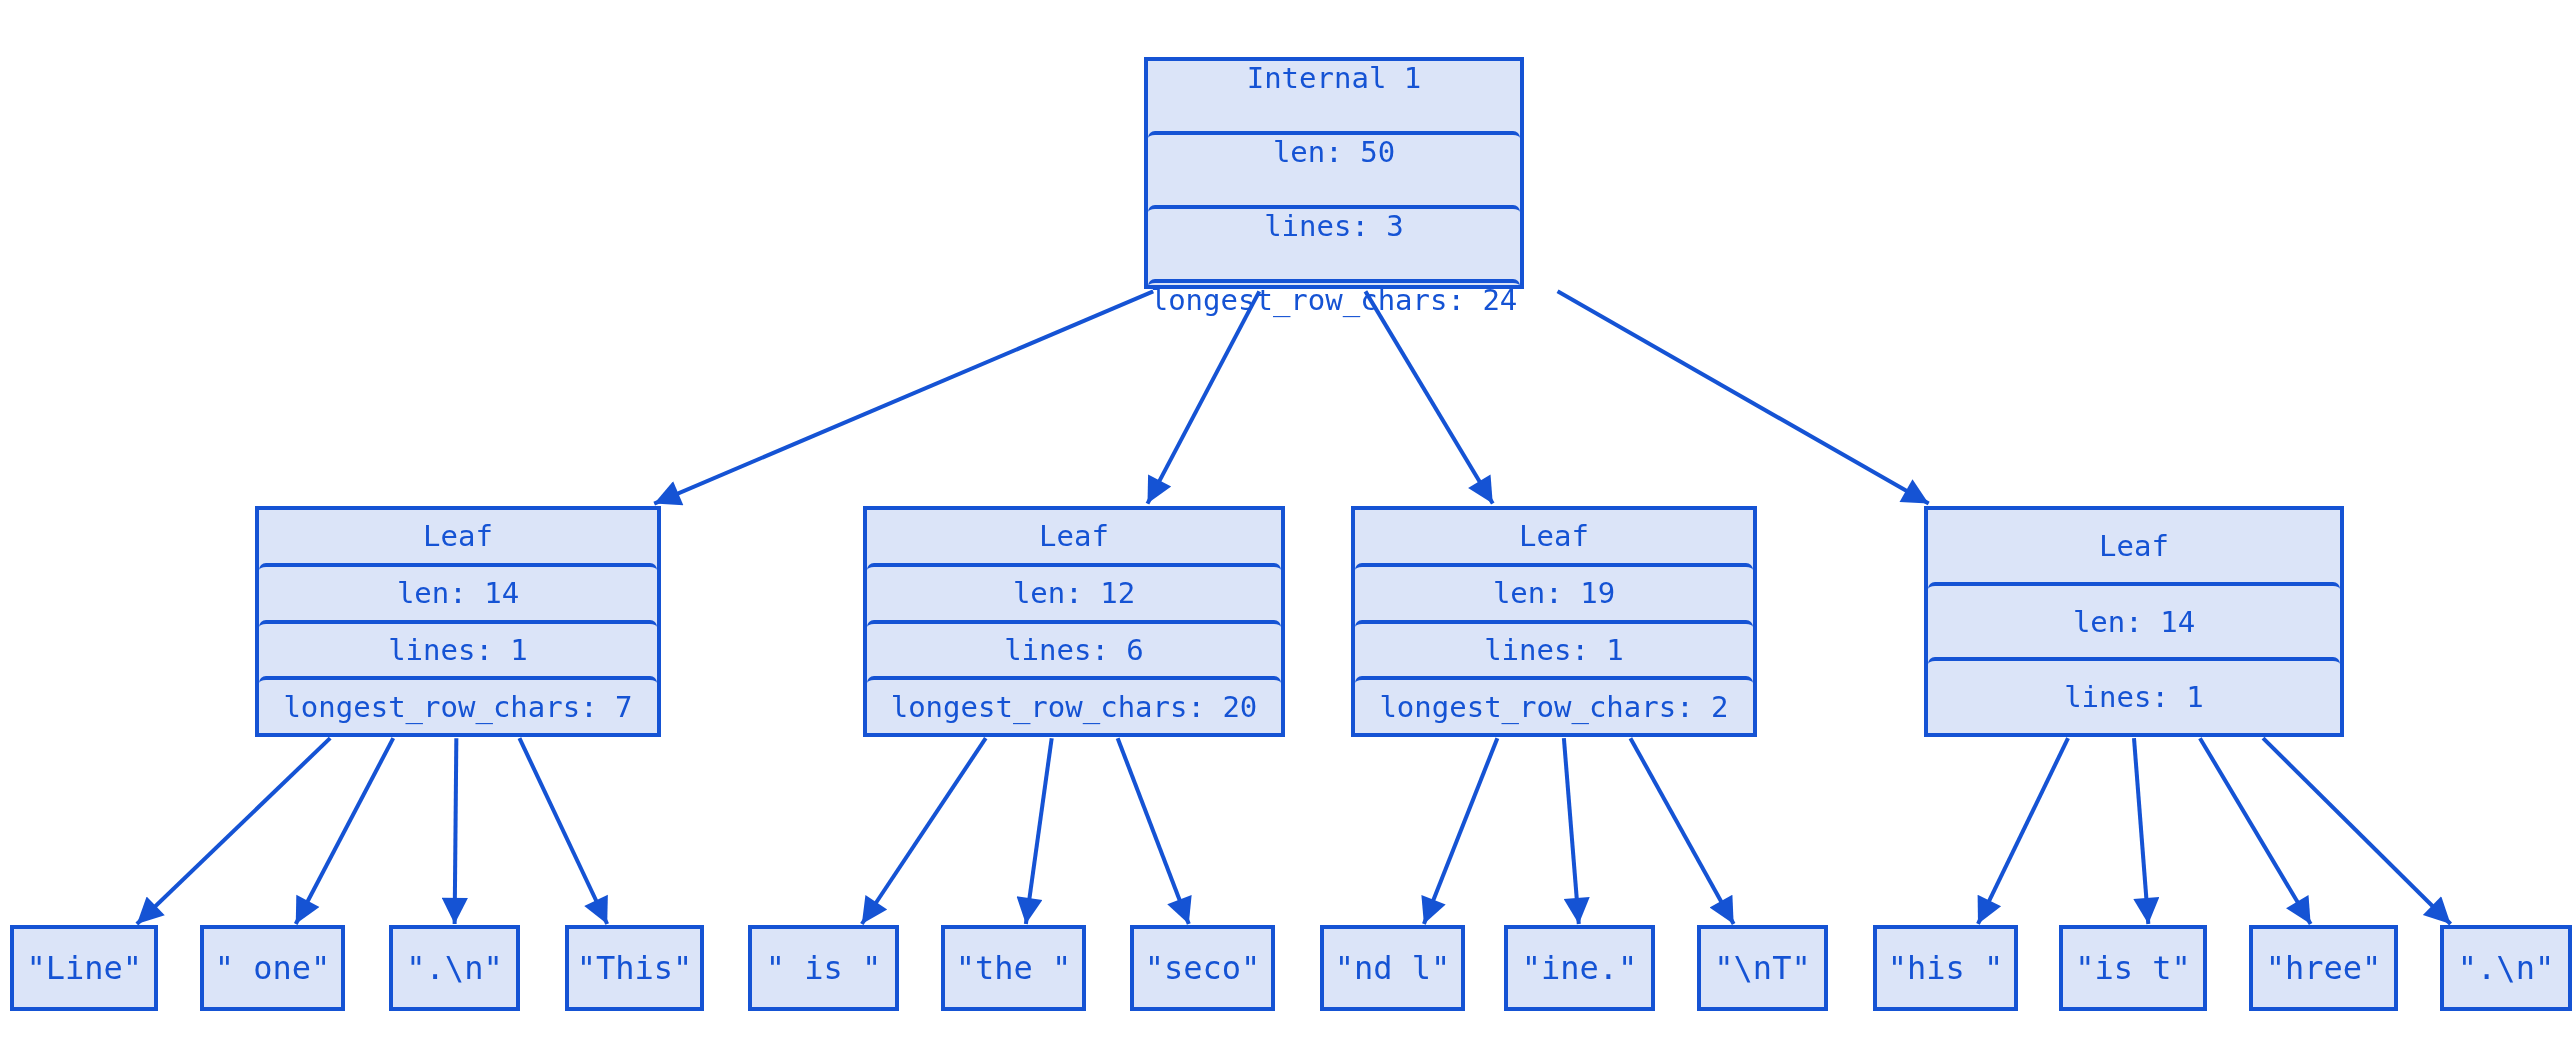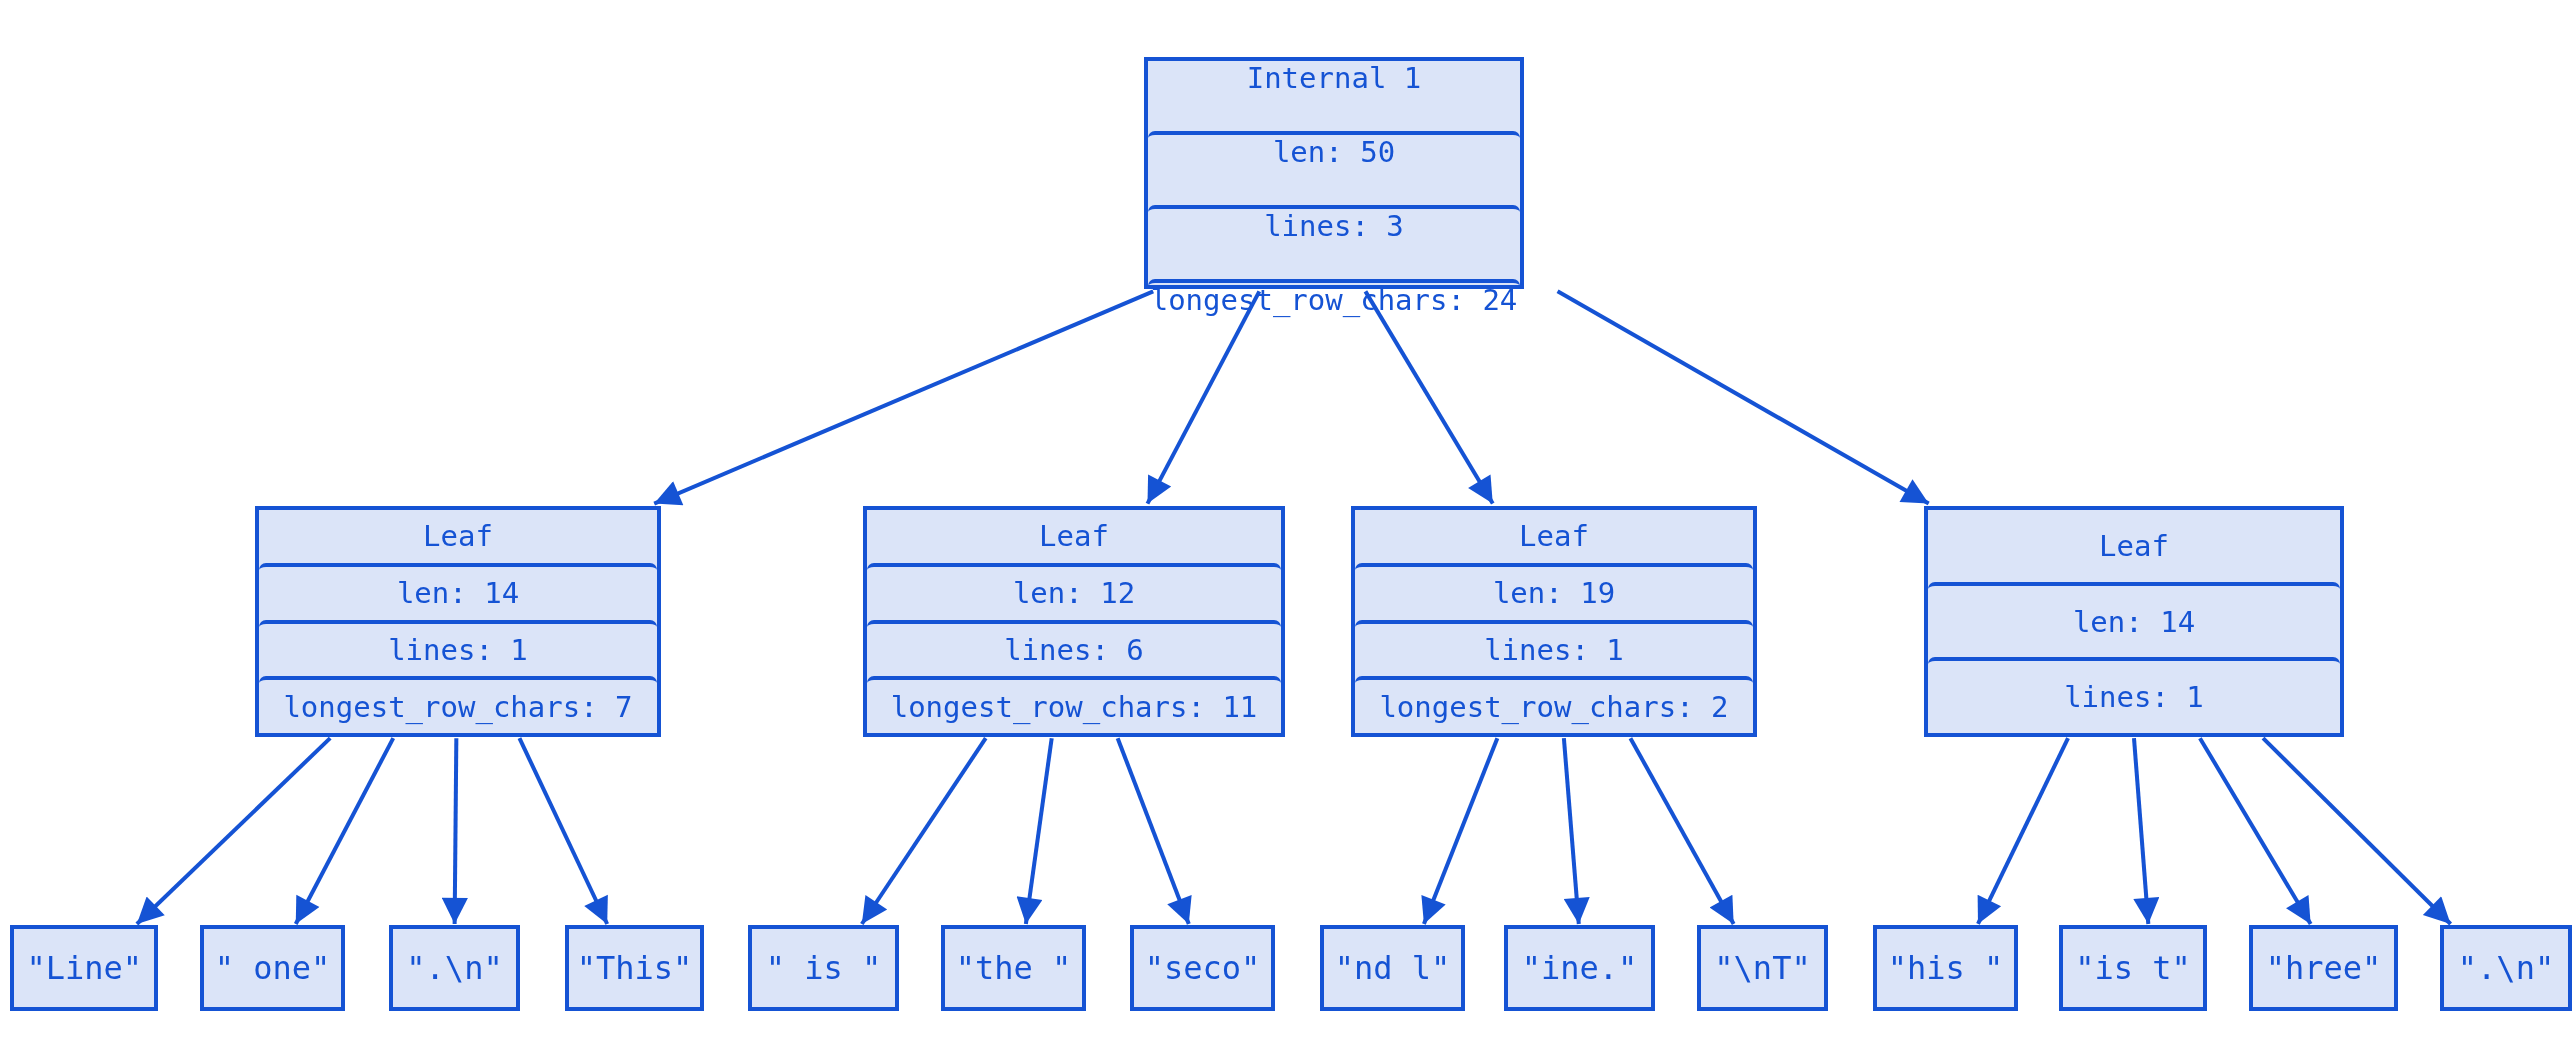--- a/index.html
+++ b/index.html
@@ -109,21 +109,21 @@
     <div class="row">Leaf</div>
     <div class="row">len: 14</div>
     <div class="row">lines: 1</div>
     <div class="row">longest_row_chars: 7</div>
   </div>
 
   <div class="node" style="left:863px; top:506px; width:422px; height:231px;">
     <div class="row">Leaf</div>
     <div class="row">len: 12</div>
     <div class="row">lines: 6</div>
-    <div class="row">longest_row_chars: 11</div>
+    <div class="row">longest_row_chars: 20</div>
   </div>
 
   <div class="node" style="left:1351px; top:506px; width:406px; height:231px;">
     <div class="row">Leaf</div>
     <div class="row">len: 19</div>
     <div class="row">lines: 1</div>
     <div class="row">longest_row_chars: 2</div>
   </div>
 
   <div class="node" style="left:1924px; top:506px; width:420px; height:231px;">

